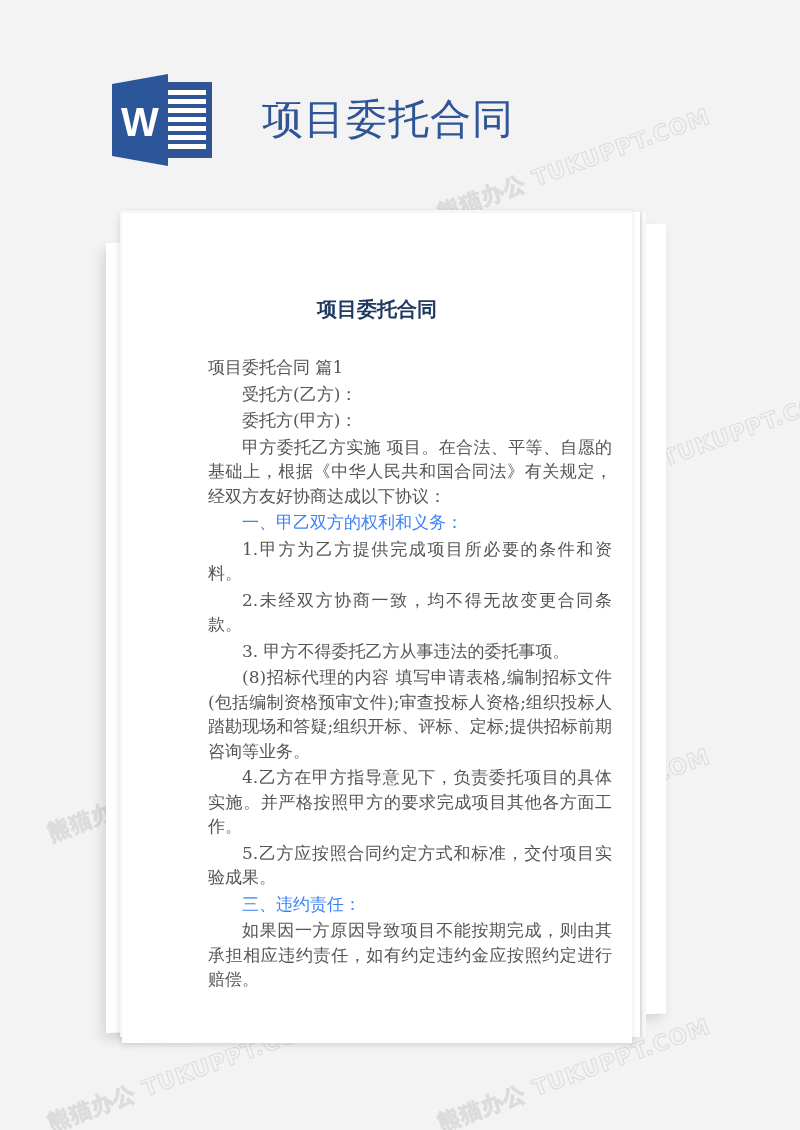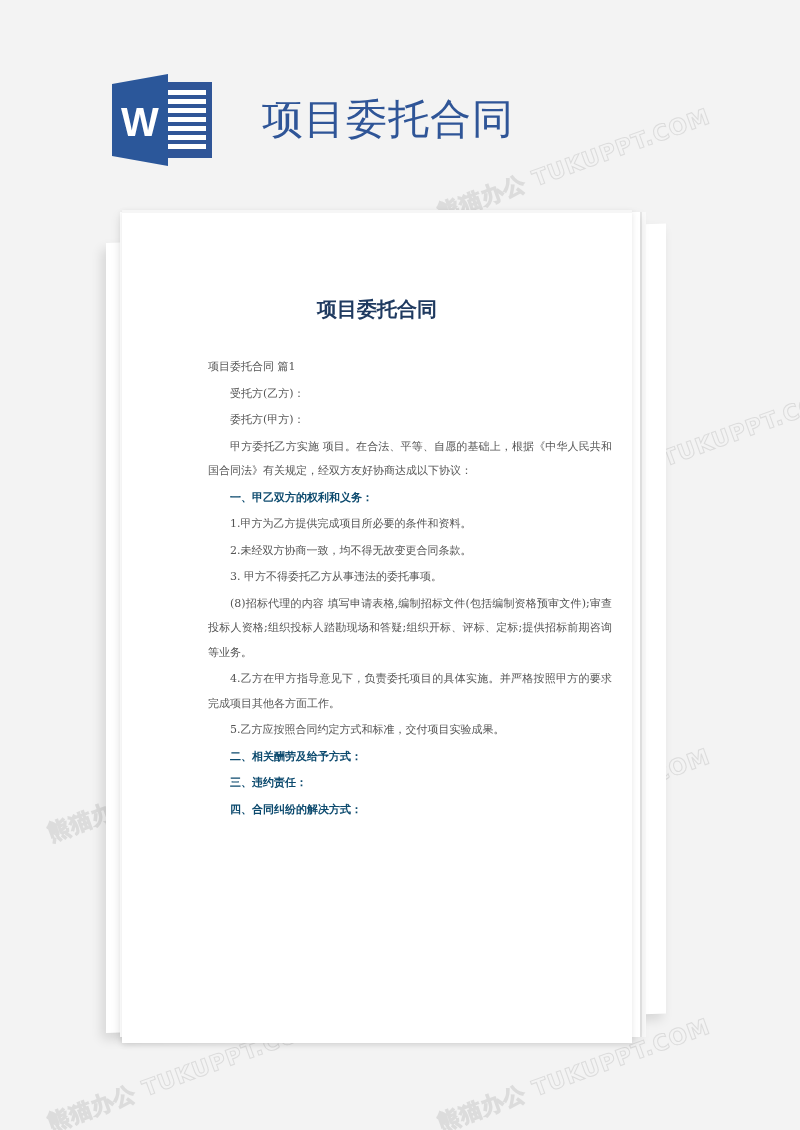--- a/index.html
+++ b/index.html
@@ -34,25 +34,25 @@
     border-top: 3px solid #f6f6f6;
     box-shadow: 0 2px 6px rgba(0,0,0,0.10);
   }
   .doc-title {
     position: absolute; left: 0; width: 100%; top: 83px; text-align: center;
     font-family: "DejaVu Sans", "Liberation Sans", sans-serif;
     font-weight: bold; font-size: 20px; color: #1f3a60;
   }
   .body-text {
     position: absolute; left: 86px; top: 142px; width: 404px;
-    font-size: 11px; color: #555; line-height: 24.5px;
+    font-size: 17px; color: #555; line-height: 24.5px;
   }
   .body-text p { margin: 0 0 2px 0; text-align: justify; }
   .body-text p.indent { text-indent: 2em; }
-  .body-text p.heading { text-indent: 2em; font-weight: bold; color: #0c4a6e; }
+  .body-text p.heading { text-indent: 2em; font-weight: normal; color: #3b82f6; }
   
   .wm {
     position: absolute;
     font-family: "DejaVu Sans", "Liberation Sans", sans-serif;
     font-size: 22px; font-weight: bold; letter-spacing: 1px;
     color: rgba(255,255,255,0.0);
     -webkit-text-stroke: 1px rgba(200,200,200,0.55);
     transform: rotate(-20deg); white-space: nowrap; pointer-events: none;
   }
 </style>
@@ -93,17 +93,16 @@
     <p class="indent">受托方(乙方)：</p>
     <p class="indent">委托方(甲方)：</p>
     <p class="indent">甲方委托乙方实施 项目。在合法、平等、自愿的基础上，根据《中华人民共和国合同法》有关规定，经双方友好协商达成以下协议：</p>
     <p class="heading">一、甲乙双方的权利和义务：</p>
     <p class="indent">1.甲方为乙方提供完成项目所必要的条件和资料。</p>
     <p class="indent">2.未经双方协商一致，均不得无故变更合同条款。</p>
     <p class="indent">3. 甲方不得委托乙方从事违法的委托事项。</p>
     <p class="indent">(8)招标代理的内容 填写申请表格,编制招标文件(包括编制资格预审文件);审查投标人资格;组织投标人踏勘现场和答疑;组织开标、评标、定标;提供招标前期咨询等业务。</p>
     <p class="indent">4.乙方在甲方指导意见下，负责委托项目的具体实施。并严格按照甲方的要求完成项目其他各方面工作。</p>
     <p class="indent">5.乙方应按照合同约定方式和标准，交付项目实验成果。</p>
-    <p class="heading">二、相关酬劳及给予方式：</p>
     <p class="heading">三、违约责任：</p>
-    <p class="heading">四、合同纠纷的解决方式：</p>
+    <p class="indent">如果因一方原因导致项目不能按期完成，则由其承担相应违约责任，如有约定违约金应按照约定进行赔偿。</p>
   </div>
 </div>
 
 </body></html>

